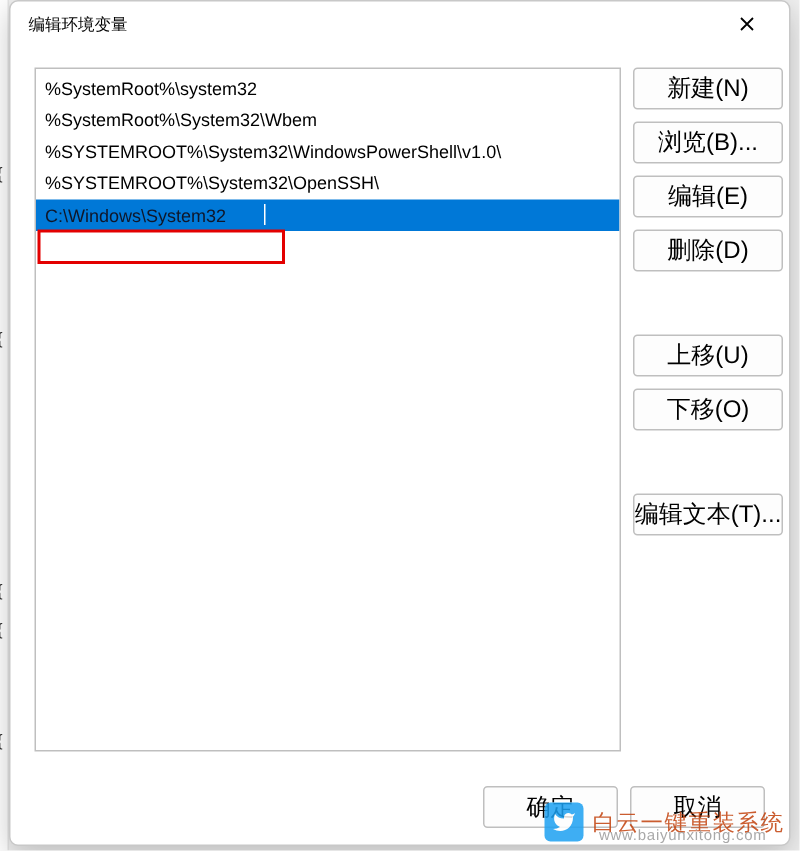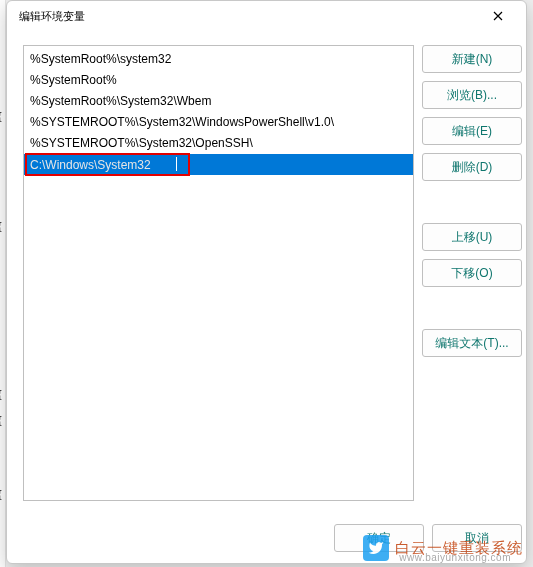--- a/index.html
+++ b/index.html
@@ -73,21 +73,21 @@
     .list-item.selected {
       background: #0078d7;
     }
     .list-item.selected .editbox {
       position: absolute;
       left: 4px;
       top: 1px;
       height: 19px;
       background: #0078d7;
       border: none;
-      color: #e5e5e5;
+      color: #0f172a;
       font-family: inherit;
       font-size: 12px;
       padding: 0 2px;
       outline: none;
       width: 155px;
     }
     .list-item.selected .caret {
       position: absolute;
       left: 152px;
       top: 3px;
@@ -109,31 +109,31 @@
       display: flex;
       flex-direction: column;
       gap: 8px;
     }
     .spacer-sm { height: 26px; }
     .btn {
       height: 28px;
       border: 1px solid #bfbfbf;
       background: #fdfdfd;
       border-radius: 3px;
-      font-size: 12px;
-      color: #0f766e;
+      font-size: 16px;
+      color: #000000;
       cursor: pointer;
       font-family: inherit;
     }
     .footer {
       height: 50px;
       display: flex;
       align-items: center;
       justify-content: flex-end;
-      padding-right: 4px;
+      padding-right: 16px;
       gap: 8px;
     }
     .footer .btn { width: 90px; }
     
     .left-strip {
       position:absolute;
       left:0; top:0; width:6px; height:567px;
       background:#ffffff;
       border-right:1px solid #e5e5e5;
     }
@@ -182,21 +182,20 @@
       <svg width="10" height="10" viewBox="0 0 10 10">
           <path d="M1 1 L9 9 M9 1 L1 9" stroke="currentColor" stroke-width="1.2" fill="none"></path>
         </svg>
     </div>
   </div>
 
   <div class="content">
     <div class="listbox">
       <div class="list-inner">
         <div class="list-item">%SystemRoot%\system32</div>
-        <div class="list-item">%SystemRoot%</div>
         <div class="list-item">%SystemRoot%\System32\Wbem</div>
         <div class="list-item">%SYSTEMROOT%\System32\WindowsPowerShell\v1.0\</div>
         <div class="list-item">%SYSTEMROOT%\System32\OpenSSH\</div>
         <div class="list-item selected">
           <input class="editbox" type="text" value="C:\Windows\System32" style="">
           <div class="caret"></div>
         </div>
       </div>
       <div class="highlight-box"></div>
     </div>

